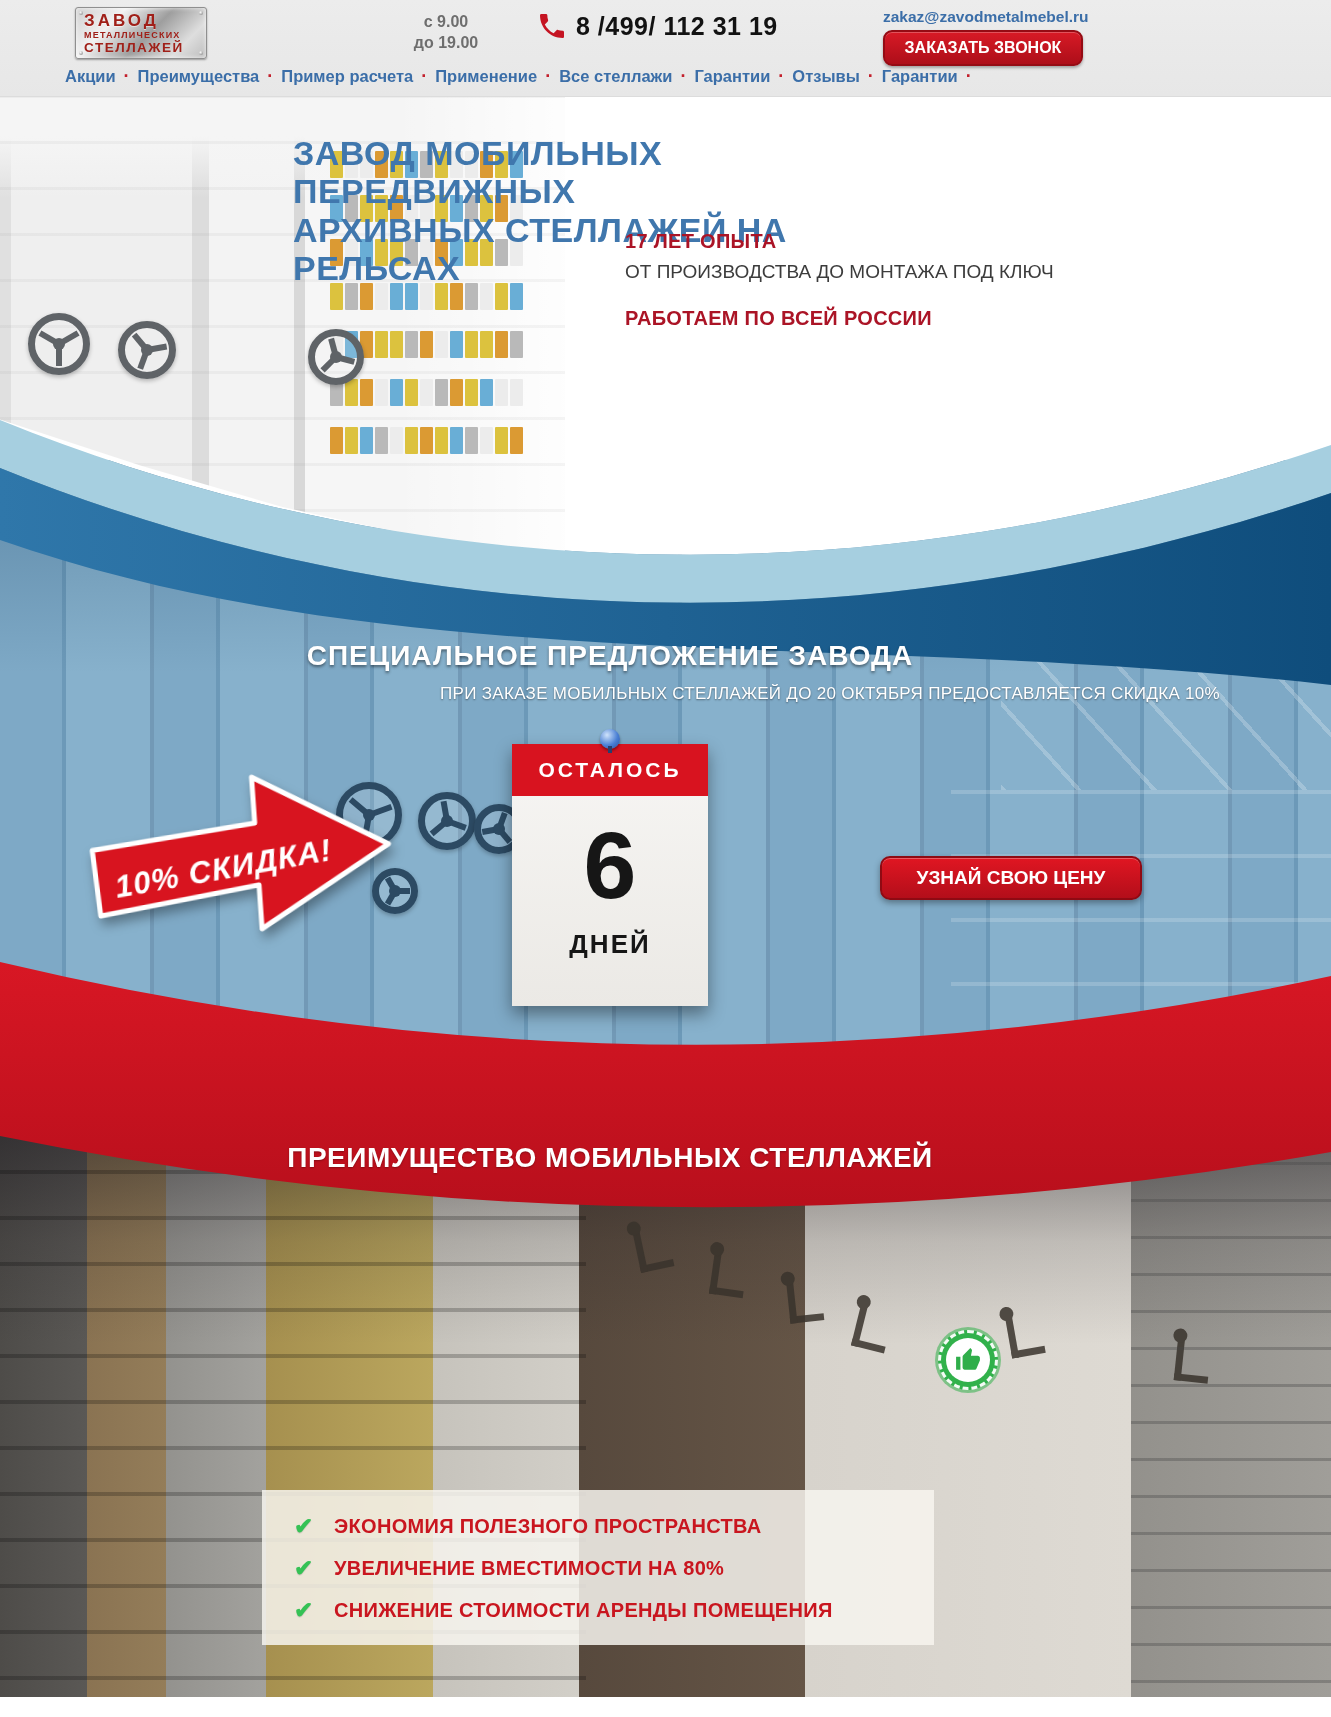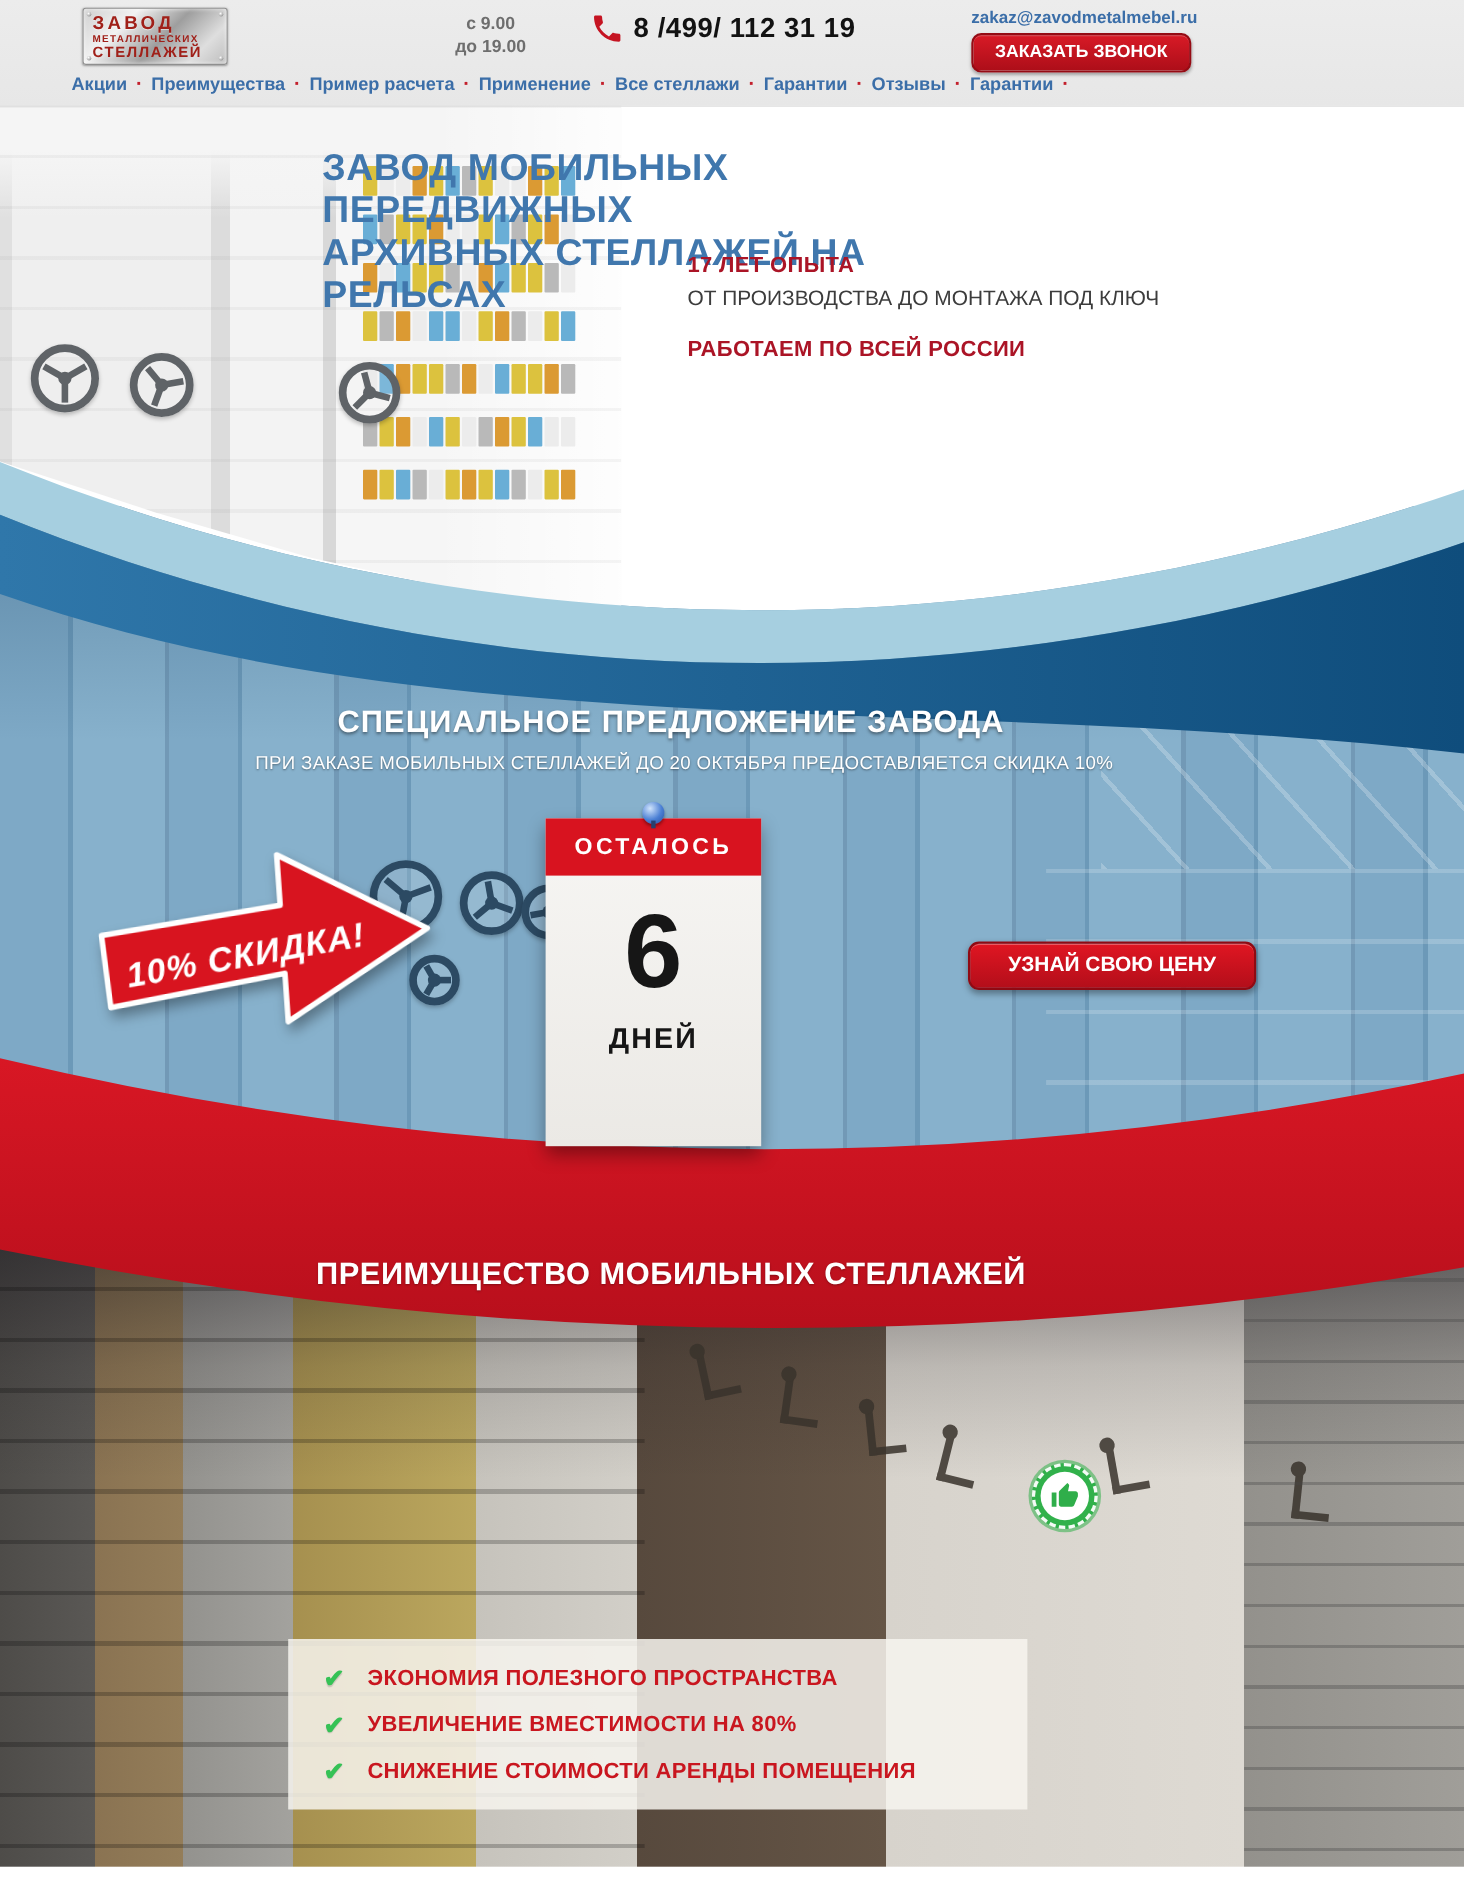--- a/index.html
+++ b/index.html
@@ -72,29 +72,29 @@
     background:
       linear-gradient(180deg, rgba(16,58,92,.28), rgba(0,0,0,0) 35%),
       repeating-linear-gradient(90deg,#7ea9c6 0 62px,#6c99b8 62px 66px,#87b1cc 66px 150px,#7299b6 150px 154px),
       linear-gradient(90deg,#7ba6c3,#6795b5); }
   .blue-photo .truss { position:absolute; right:0; top:80px; width:330px; height:250px; opacity:.45;
     background:repeating-linear-gradient(48deg, rgba(255,255,255,.5) 0 4px, rgba(0,0,0,0) 4px 56px); }
   .blue-photo .beams { position:absolute; right:0; top:330px; width:380px; height:330px; opacity:.5;
     background:repeating-linear-gradient(180deg, rgba(255,255,255,.35) 0 4px, rgba(0,0,0,0) 4px 64px); }
   .offer-title { position:absolute; left:0; top:640px; width:1220px; text-align:center; z-index:6;
     color:#fff; font-size:28px; font-weight:bold; letter-spacing:1px; text-shadow:0 2px 3px rgba(0,0,0,.45); }
-  .offer-sub { position:absolute; left:12px; top:684px; width:1220px; text-align:center; z-index:6;
+  .offer-sub { position:absolute; left:0; top:684px; width:1220px; text-align:right; z-index:6;
     color:#fff; font-size:17px; letter-spacing:.3px; text-shadow:0 1px 2px rgba(0,0,0,.45); }
 
   .discount-arrow { position:absolute; left:86px; top:728px; width:312px; height:228px; z-index:6;
     filter:drop-shadow(3px 7px 6px rgba(0,0,0,.35)); transform:rotate(-4deg); }
   .discount-arrow text { font-family:"Liberation Sans", sans-serif; font-weight:bold; font-style:italic;
     font-size:31px; fill:#fff; letter-spacing:1px; }
 
-  .calendar { position:absolute; left:496px; top:744px; width:196px; height:298px; z-index:6;
+  .calendar { position:absolute; left:512px; top:744px; width:196px; height:262px; z-index:6;
     background:linear-gradient(180deg,#f7f6f4,#ebe9e5); box-shadow:0 8px 16px rgba(0,0,0,.4); }
   .cal-head { height:52px; background:#d8131f; color:#fff; text-align:center; line-height:52px;
     font-size:21px; font-weight:bold; letter-spacing:3px; }
   .cal-num { text-align:center; font-size:95px; font-weight:bold; color:#161616; line-height:1; margin-top:22px; }
   .cal-unit { text-align:center; font-size:26px; font-weight:bold; color:#161616; letter-spacing:2px; margin-top:16px; }
   .pin { position:absolute; left:50%; top:-15px; width:20px; height:20px; margin-left:-10px; border-radius:50%;
     background:radial-gradient(circle at 35% 30%, #cfe3fb, #4a7fd4 55%, #274f9e);
     box-shadow:0 2px 3px rgba(0,0,0,.4); }
   .pin::after { content:""; position:absolute; left:8px; top:17px; width:4px; height:7px; background:#27406e; }
 

